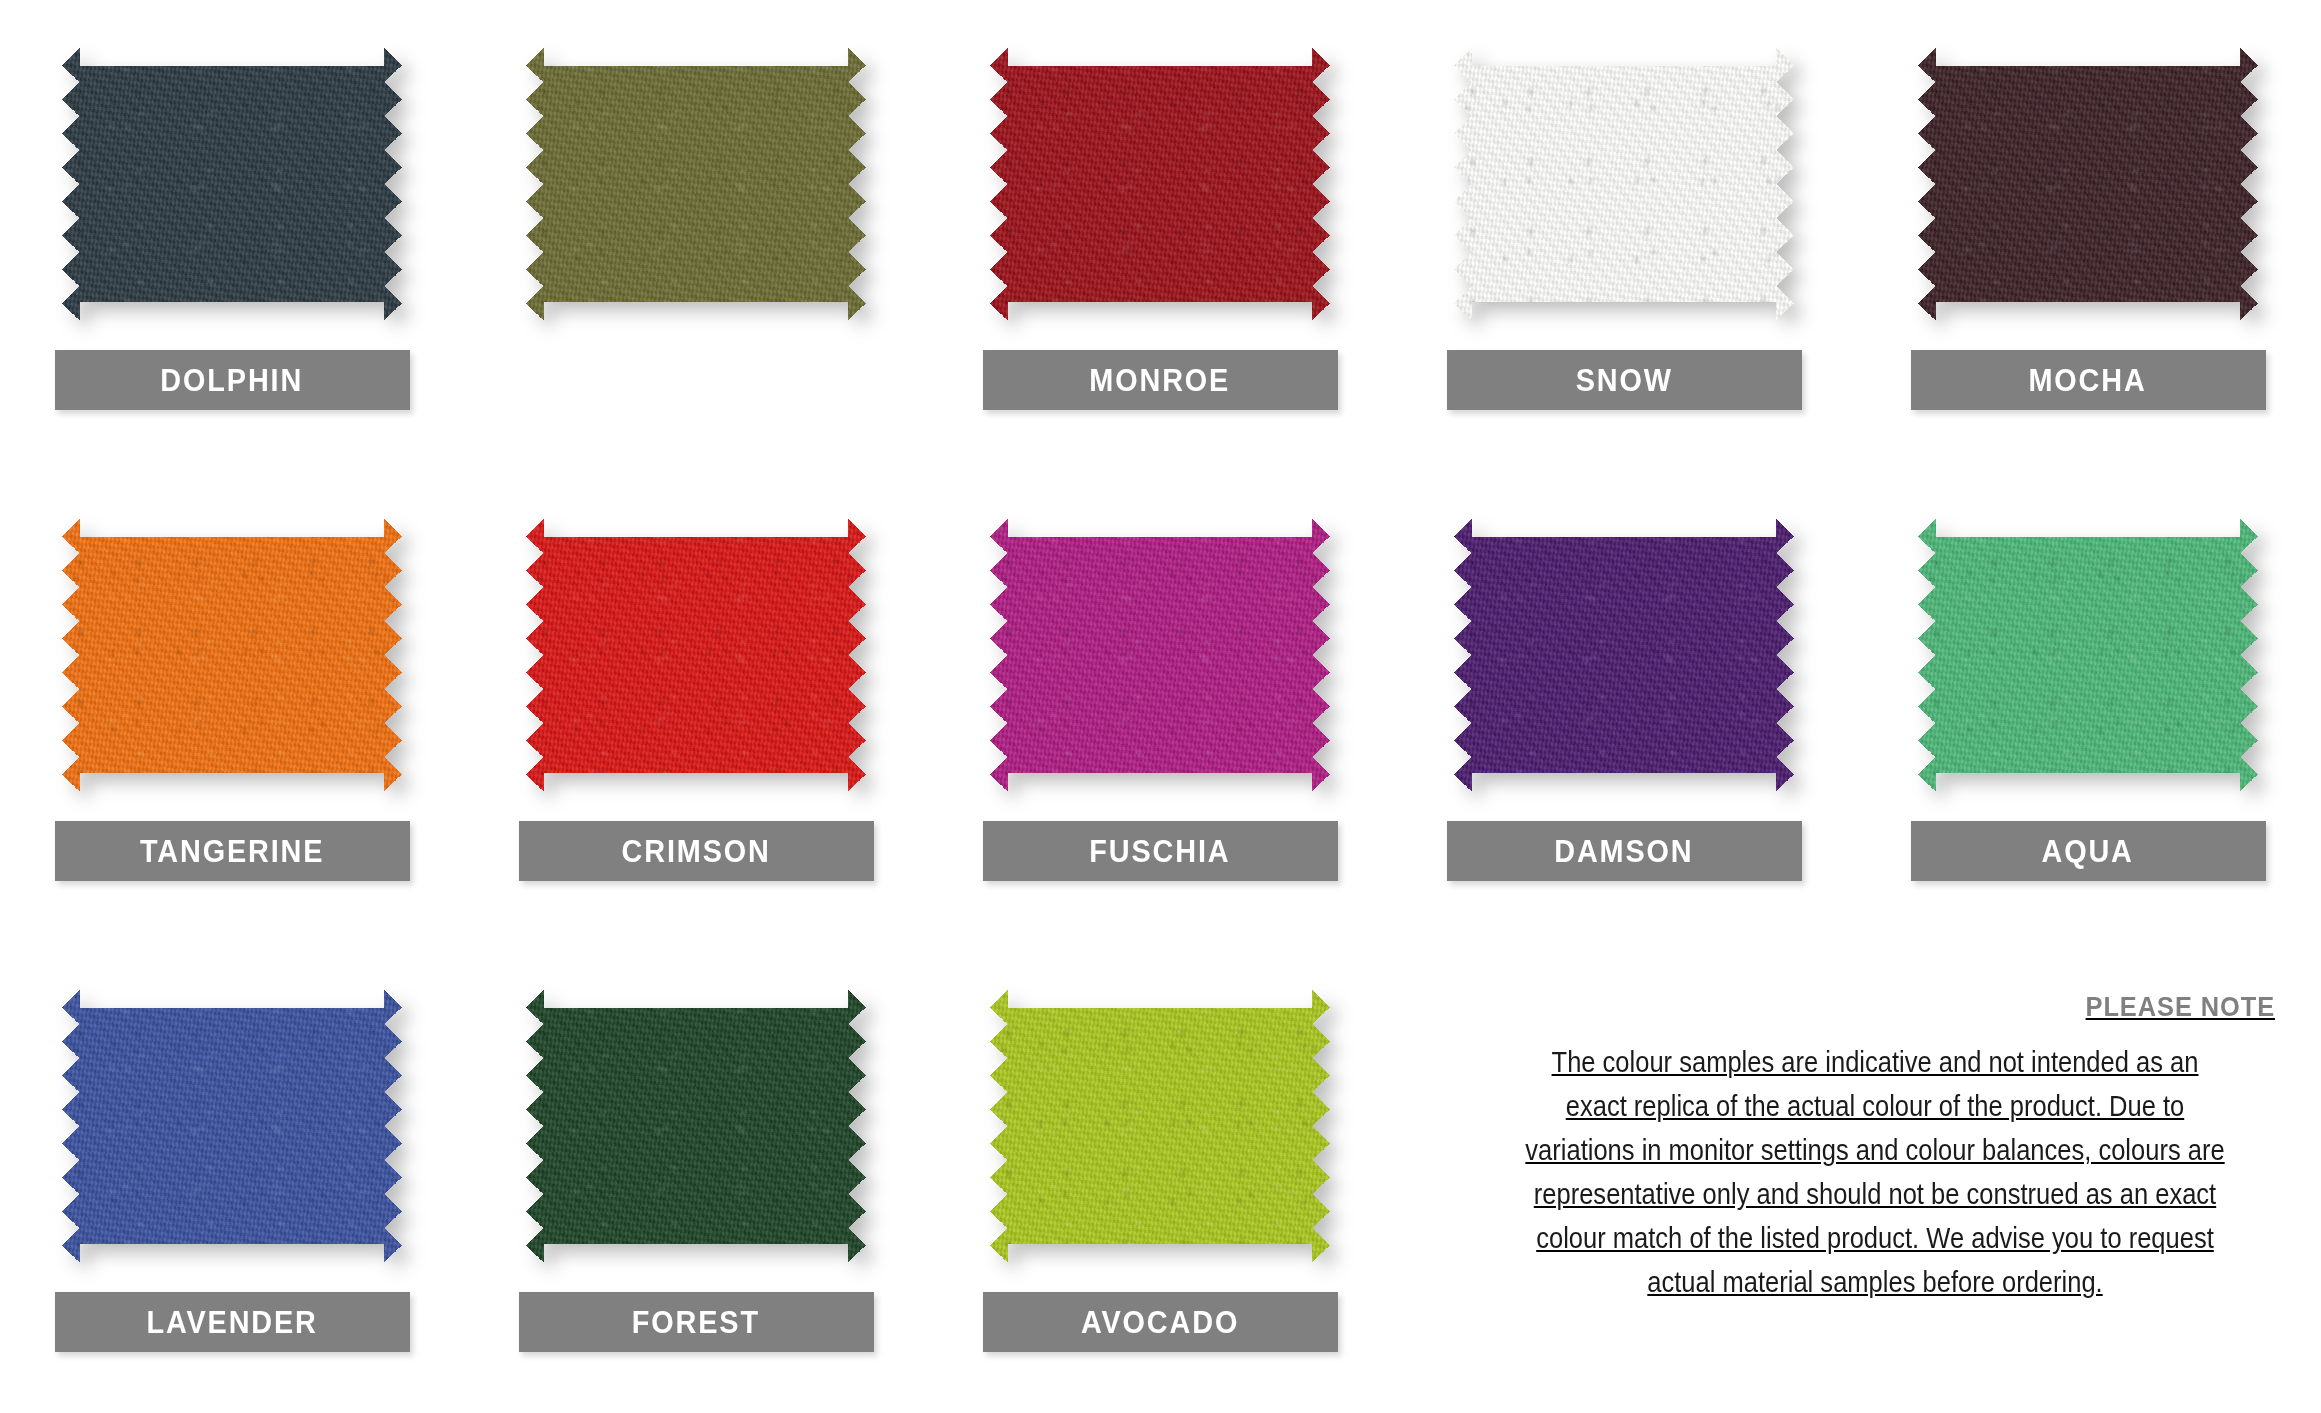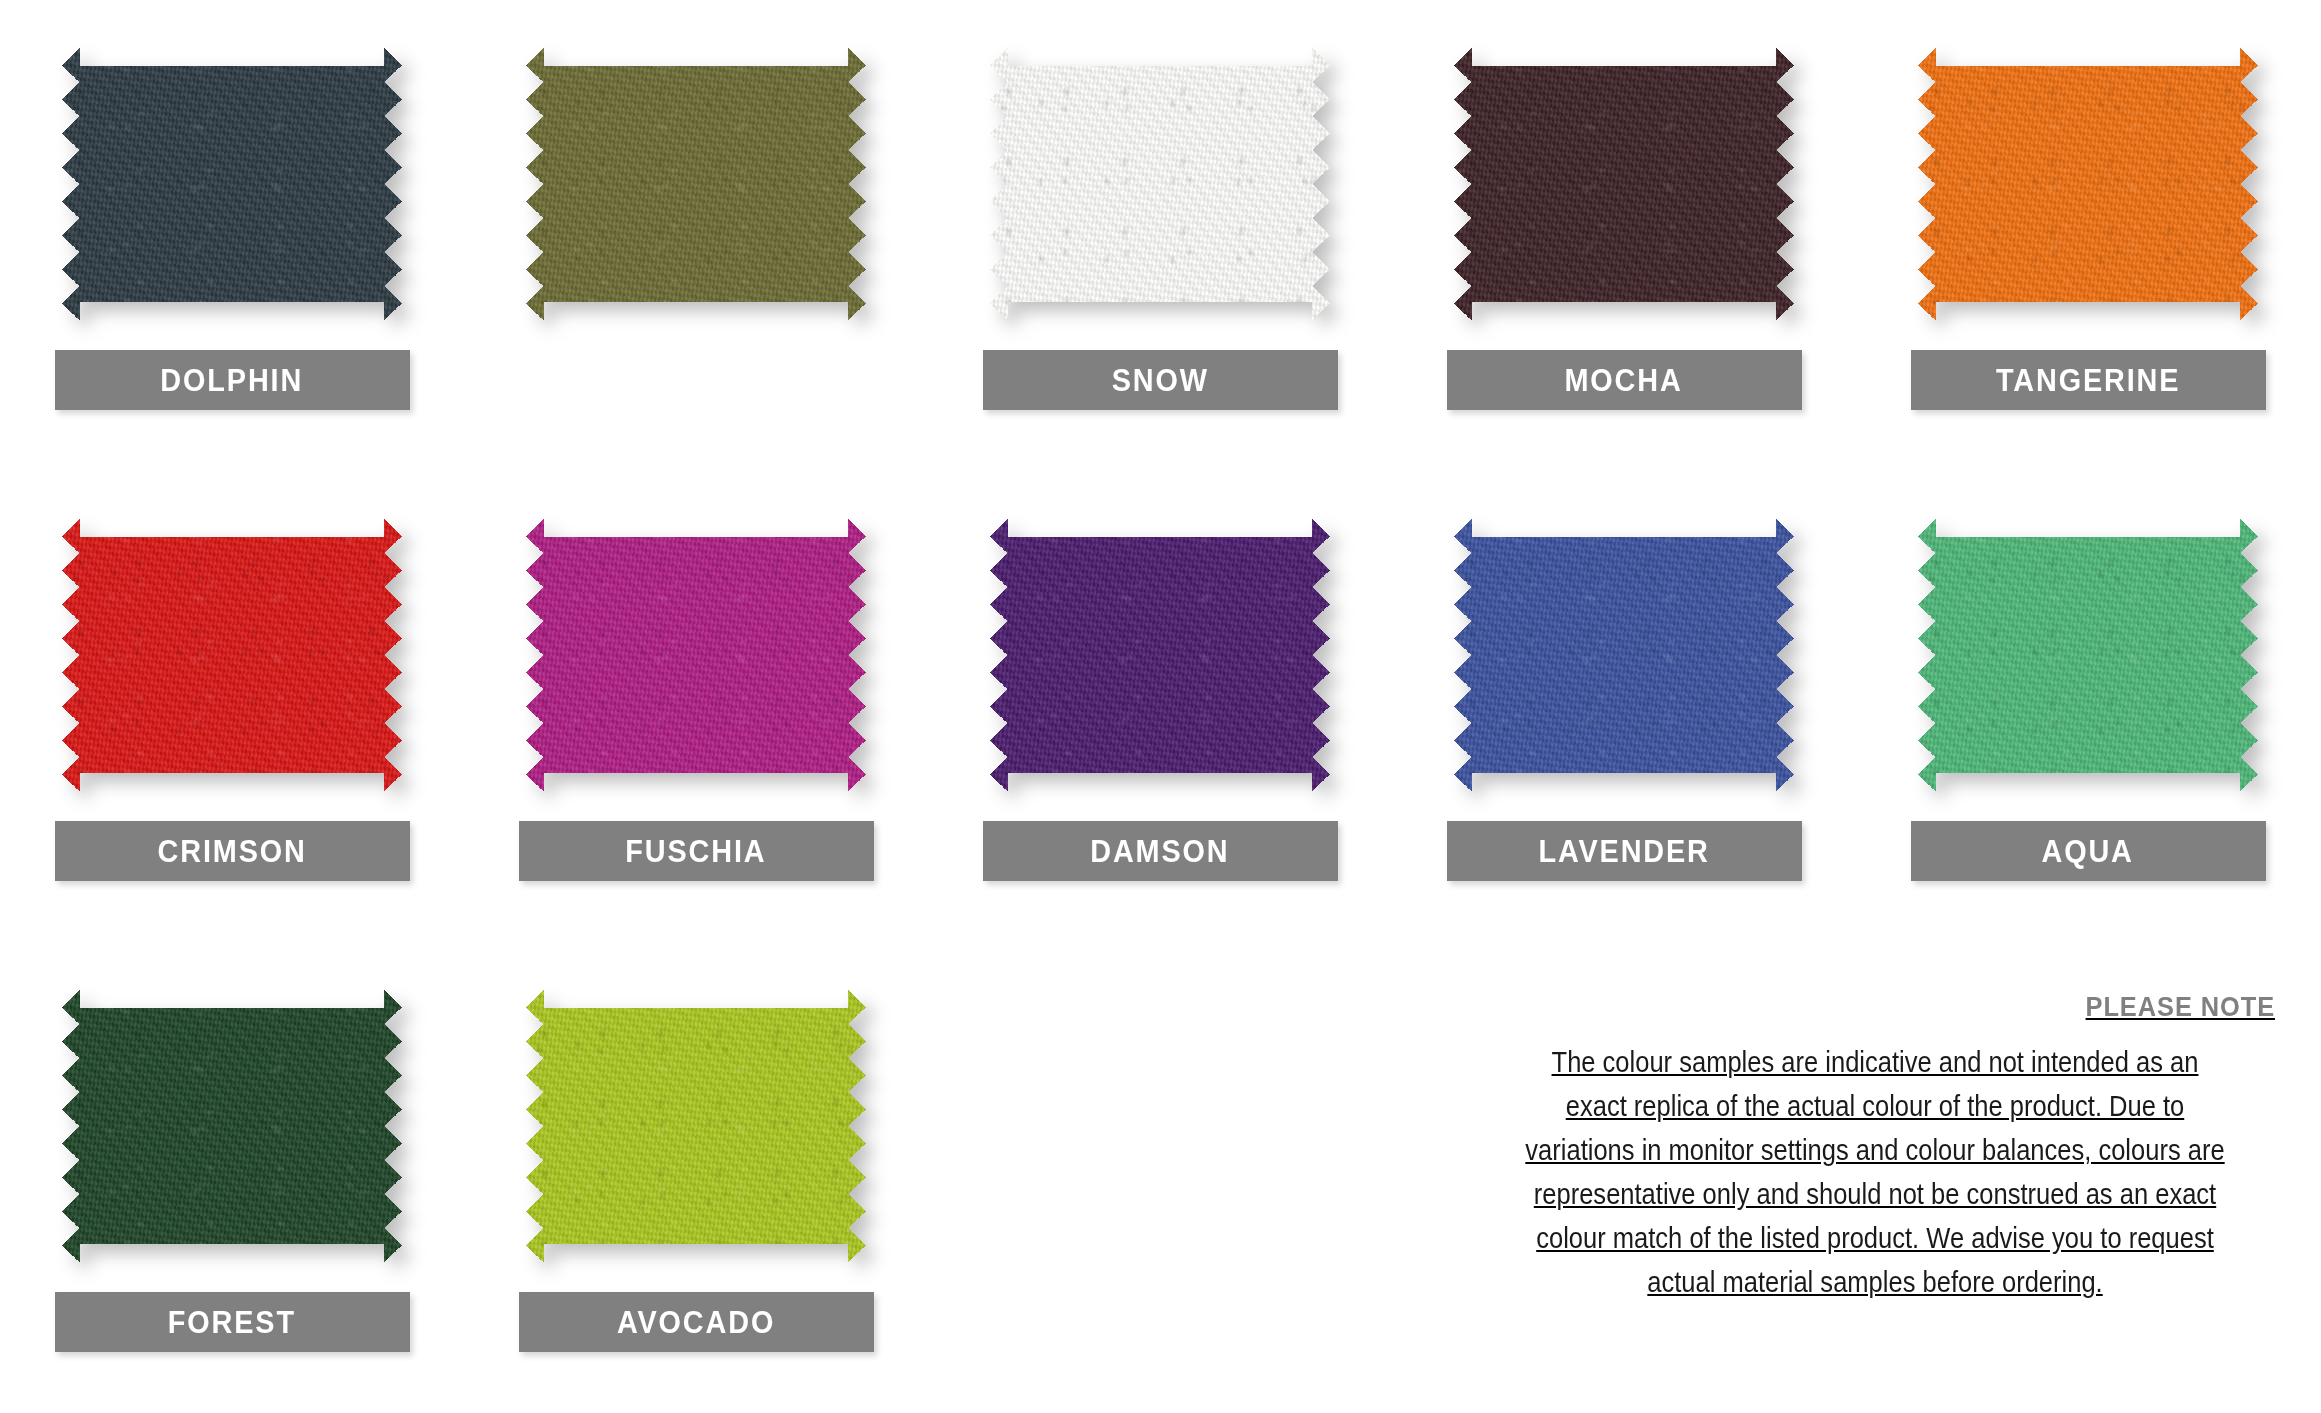--- a/index.html
+++ b/index.html
@@ -143,20 +143,28 @@
         <span>DOLPHIN</span>
       </div>
     </div>
     <div class="cell">
       <div class="swatch-wrap">
         <div class="swatch" style="background-color: rgb(107, 107, 51);"></div>
       </div>
     </div>
     <div class="cell">
       <div class="swatch-wrap">
+        <div class="swatch" style="background-color: rgb(156, 15, 24);"></div>
+      </div>
+      <div class="name-bar">
+        <span>MONROE</span>
+      </div>
+    </div>
+    <div class="cell">
+      <div class="swatch-wrap">
         <div class="swatch light" style="background-color: rgb(251, 251, 249); filter: contrast(1.02);"></div>
       </div>
       <div class="name-bar">
         <span>SNOW</span>
       </div>
     </div>
     <div class="cell">
       <div class="swatch-wrap">
         <div class="swatch" style="background-color: rgb(59, 32, 37);"></div>
       </div>
@@ -191,32 +199,32 @@
     <div class="cell">
       <div class="swatch-wrap">
         <div class="swatch" style="background-color: rgb(74, 26, 110);"></div>
       </div>
       <div class="name-bar">
         <span>DAMSON</span>
       </div>
     </div>
     <div class="cell">
       <div class="swatch-wrap">
+        <div class="swatch" style="background-color: rgb(76, 184, 120);"></div>
+      </div>
+      <div class="name-bar">
+        <span>AQUA</span>
+      </div>
+    </div>
+    <div class="cell">
+      <div class="swatch-wrap">
         <div class="swatch" style="background-color: rgb(58, 81, 160);"></div>
       </div>
       <div class="name-bar">
         <span>LAVENDER</span>
-      </div>
-    </div>
-    <div class="cell">
-      <div class="swatch-wrap">
-        <div class="swatch" style="background-color: rgb(76, 184, 120);"></div>
-      </div>
-      <div class="name-bar">
-        <span>AQUA</span>
       </div>
     </div>
     <div class="cell">
       <div class="swatch-wrap">
         <div class="swatch" style="background-color: rgb(28, 68, 38);"></div>
       </div>
       <div class="name-bar">
         <span>FOREST</span>
       </div>
     </div>

